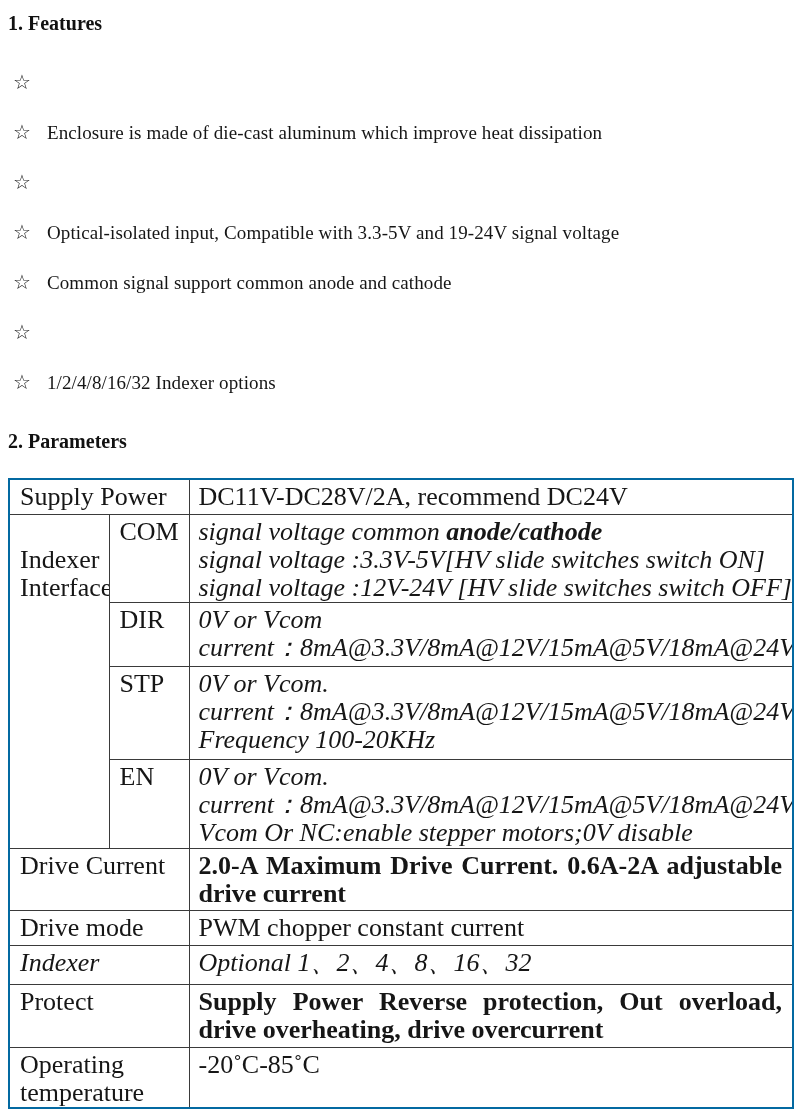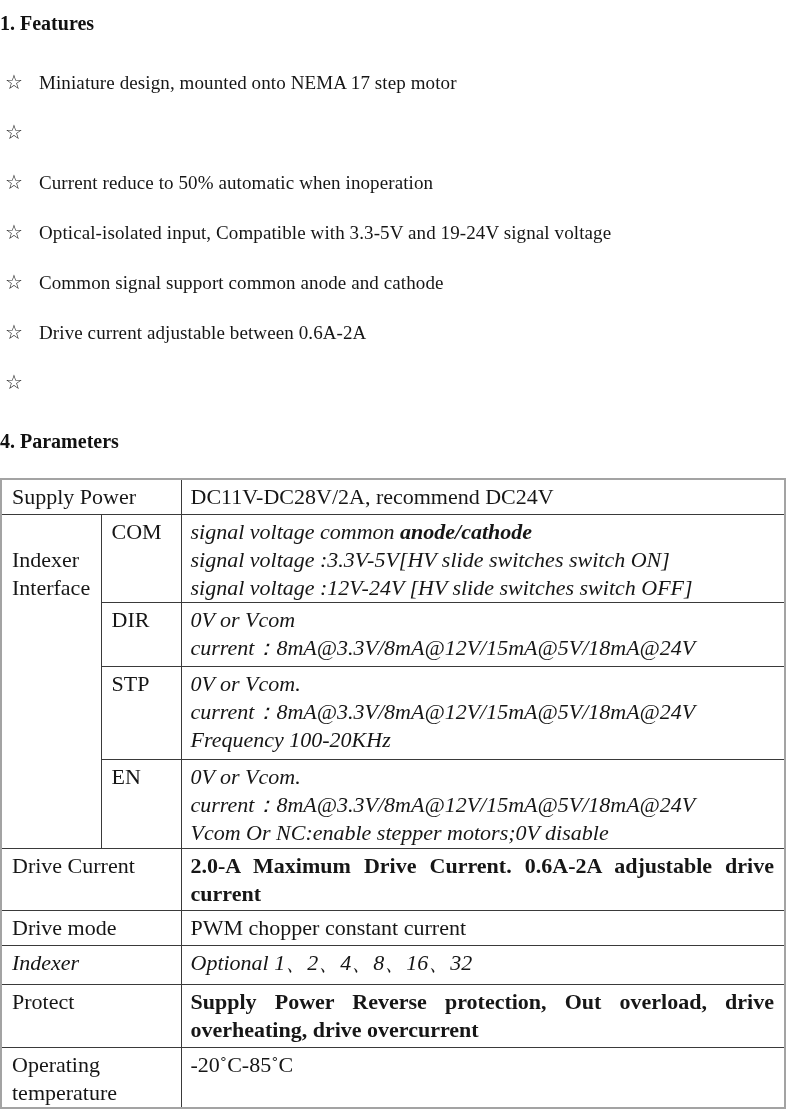--- a/index.html
+++ b/index.html
@@ -8,21 +8,21 @@
     background: #ffffff;
     color: #161616;
     font-family: "Liberation Serif", "DejaVu Serif", serif;
   }
   .page {
     position: relative;
     width: 800px;
     height: 1113px;
     background: #ffffff;
     box-sizing: border-box;
-    padding: 10px 8px 0 0;
+    padding: 10px 8px 0 8px;
     overflow: hidden;
   }
   .section-heading {
     margin: 0;
     font-size: 20px;
     line-height: 26px;
     font-weight: bold;
     color: #111111;
   }
   .features-list {
@@ -49,22 +49,22 @@
     letter-spacing: 0.1px;
   }
   .parameters-heading {
     margin-top: 8px;
   }
   .params-table {
     border-collapse: collapse;
     table-layout: fixed;
     width: 784px;
     margin-top: 24px;
-    font-size: 22px;
-    border: 2px solid #a3a3a3;
+    font-size: 26px;
+    border: 2px solid #0369a1;
   }
   .params-table td {
     border: 1px solid #3a3a3a;
     vertical-align: top;
     padding: 3px 8px 0 10px;
     line-height: 28px;
     overflow: hidden;
   }
   .params-table td.value-cell {
     padding-left: 9px;
@@ -94,47 +94,46 @@
 </head>
 <body>
 
 <div class="page">
 
   <h1 class="section-heading">1. Features</h1>
 
   <ul class="features-list">
     <li class="feature-item">
       <span class="star">☆</span>
-      <span class="feature-text">Miniature design, mounted onto NEMA 17 step motor</span>
-    </li>
-    <li class="feature-item">
-      <span class="star">☆</span>
-    </li>
-    <li class="feature-item">
-      <span class="star">☆</span>
-      <span class="feature-text">Current reduce to 50% automatic when inoperation</span>
+    </li>
+    <li class="feature-item">
+      <span class="star">☆</span>
+      <span class="feature-text">Enclosure is made of die-cast aluminum which improve heat dissipation</span>
+    </li>
+    <li class="feature-item">
+      <span class="star">☆</span>
     </li>
     <li class="feature-item">
       <span class="star">☆</span>
       <span class="feature-text">Optical-isolated input, Compatible with 3.3-5V and 19-24V signal voltage</span>
     </li>
     <li class="feature-item">
       <span class="star">☆</span>
       <span class="feature-text">Common signal support common anode and cathode</span>
     </li>
     <li class="feature-item">
       <span class="star">☆</span>
-      <span class="feature-text">Drive current adjustable between 0.6A-2A</span>
-    </li>
-    <li class="feature-item">
-      <span class="star">☆</span>
+    </li>
+    <li class="feature-item">
+      <span class="star">☆</span>
+      <span class="feature-text">1/2/4/8/16/32 Indexer options</span>
     </li>
   </ul>
 
-  <h1 class="section-heading parameters-heading">4. Parameters</h1>
+  <h1 class="section-heading parameters-heading">2. Parameters</h1>
 
   <table class="params-table">
     <colgroup>
       <col style="width:100px">
       <col style="width:80px">
       <col style="width:604px">
     </colgroup>
     <tbody>
       <tr class="r-supply">
         <td colspan="2">Supply Power</td>

